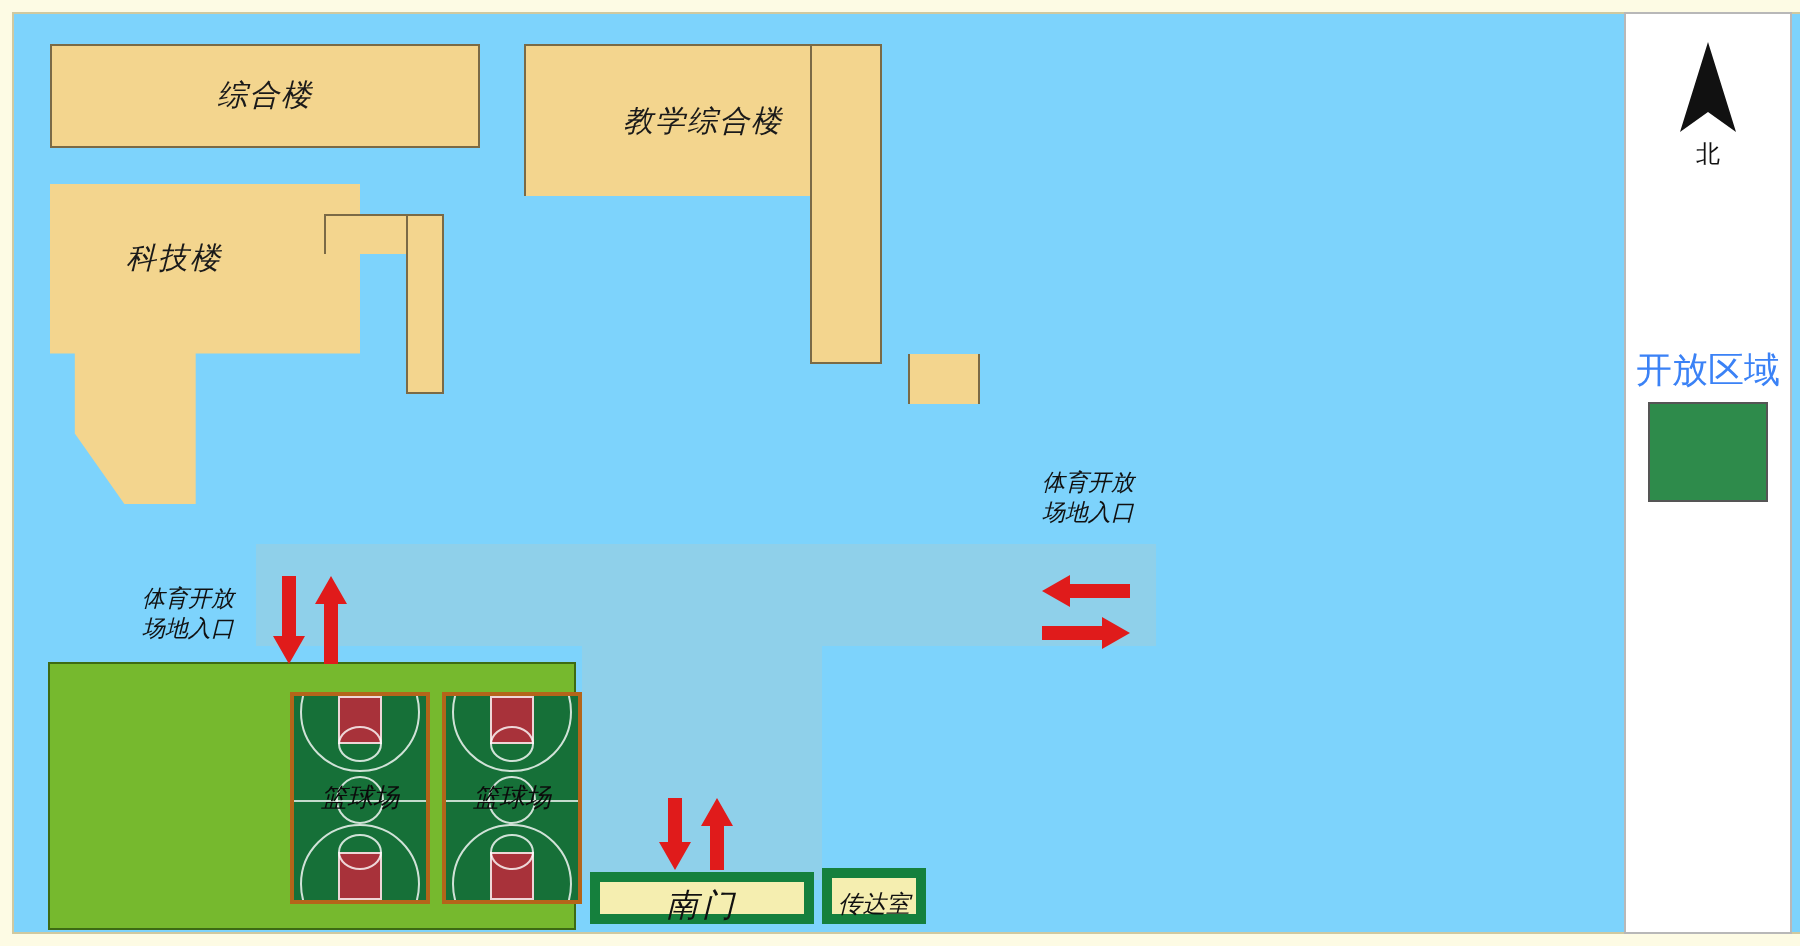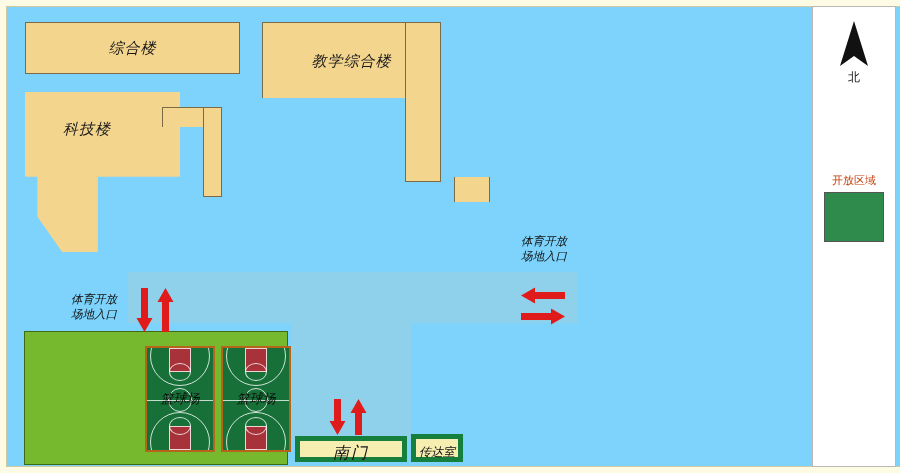--- a/index.html
+++ b/index.html
@@ -35,21 +35,21 @@
   .north-arrow{
     position:absolute;left:50%;top:14px;
     transform:translateX(-50%);
     width:30px;height:46px;
   }
   .north-label{
     position:absolute;left:0;right:0;top:62px;
     text-align:center;font-size:12px;color:#111;
   }
   .legend-entry{position:absolute;left:0;right:0;text-align:center;}
-  .legend-entry .lg-text{font-size:11px;color:#c2410c;display:block;margin-bottom:4px;white-space:nowrap;}
+  .legend-entry .lg-text{font-size:18px;color:#3b82f6;display:block;margin-bottom:4px;white-space:nowrap;}
   .legend-entry .lg-swatch{
     display:inline-block;width:60px;height:50px;
     border:1px solid #555;box-sizing:border-box;
   }
   .legend-open{top:166px;}
   .legend-closed{top:268px;}
 
   
   .bldg{
     position:absolute;

